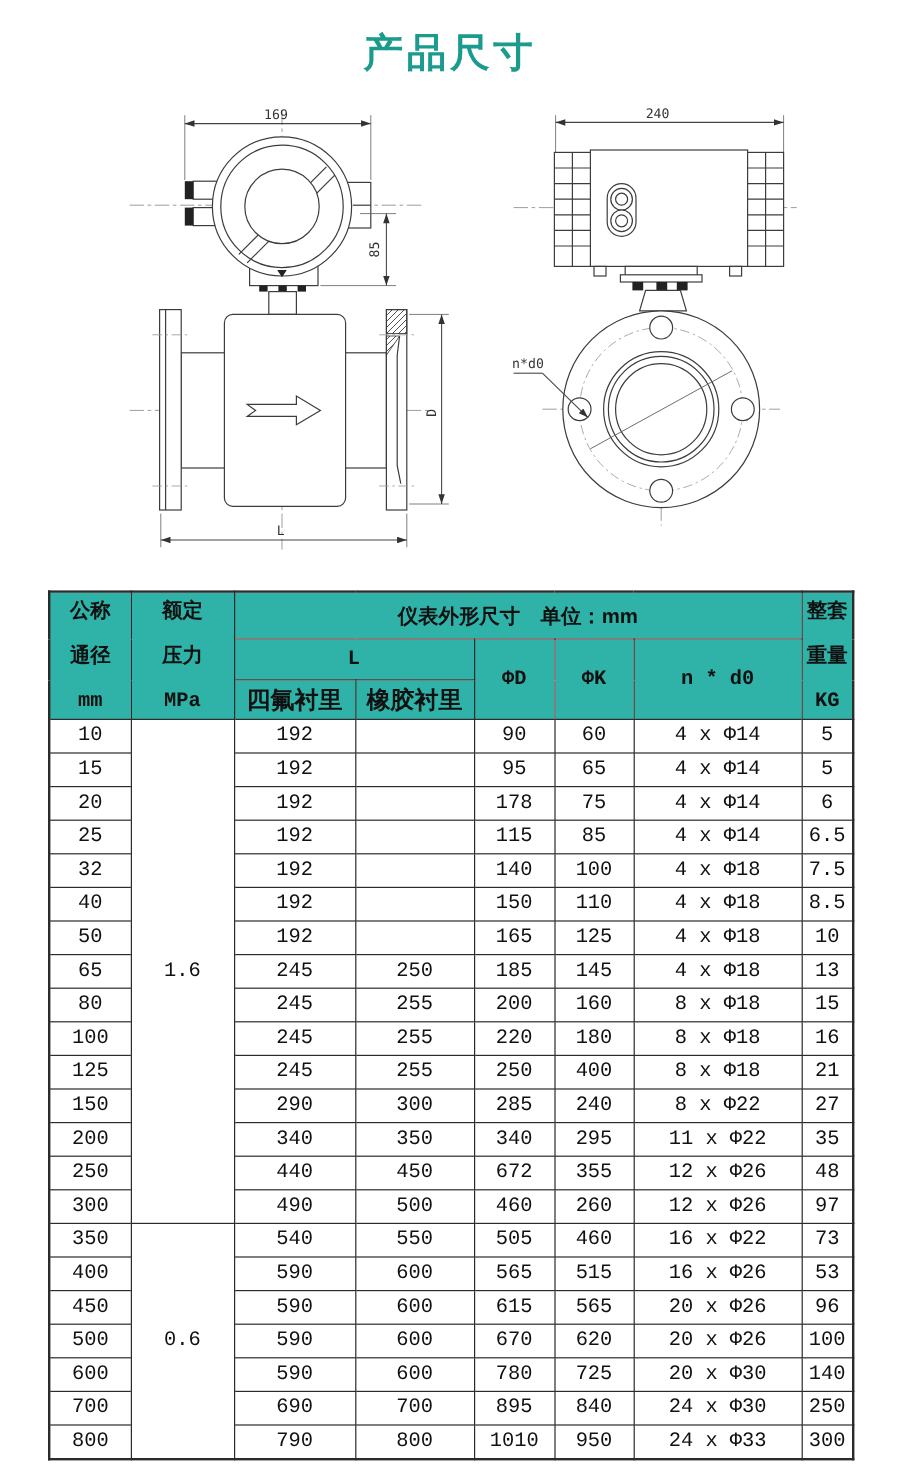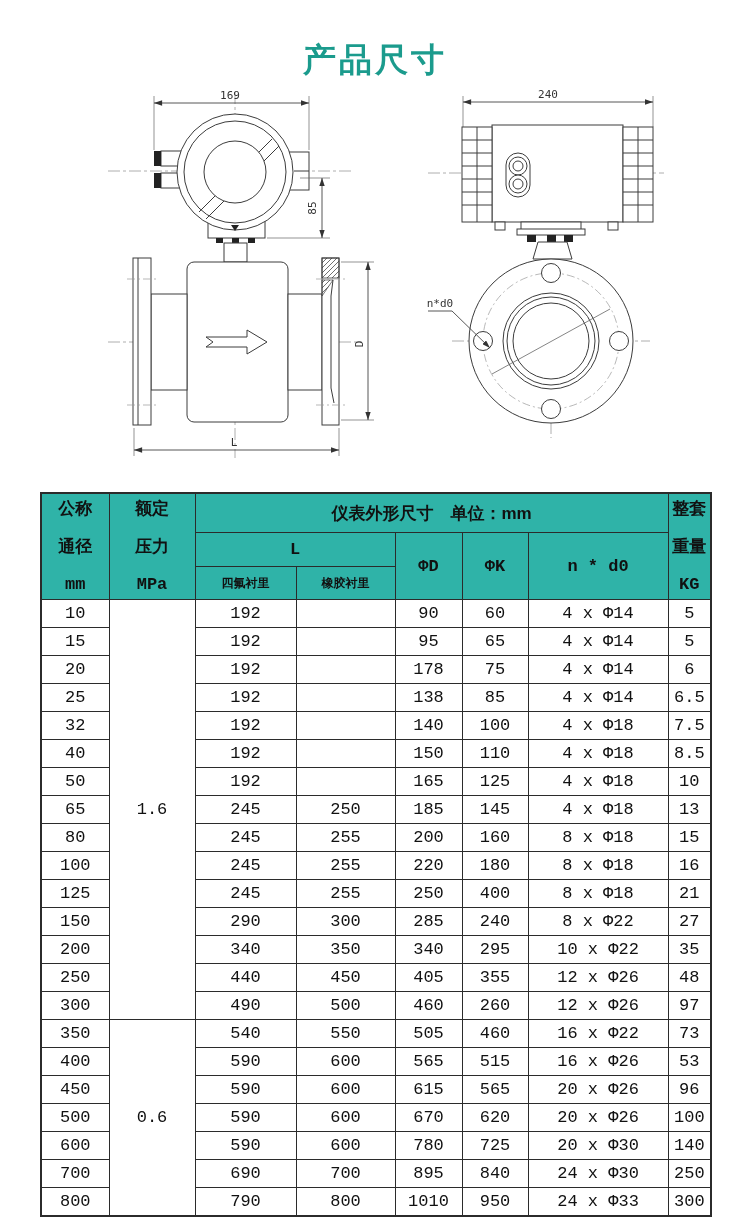--- a/index.html
+++ b/index.html
@@ -1,18 +1,18 @@
 <!DOCTYPE html>
 <html style="--title: #1b9b8d; --table-header-bg: #2fb3a8; --table-border: #2b2b2b; --drawing-stroke: #3c3c3c;"><head>
 <meta charset="utf-8">
 <style>
   html,body{margin:0;padding:0;background:#fff;}
   .page{position:relative;width:750px;height:1226px;background:#fff;overflow:hidden;
         font-family:"Liberation Sans",sans-serif;}
-  .title{position:absolute;top:16px;left:0;width:750px;text-align:center;
+  .title{position:absolute;top:0;left:0;width:750px;text-align:center;
          font-size:33px;font-weight:bold;letter-spacing:3px;color:var(--title,#1b9b8d);}
   .drawings{position:absolute;top:85px;left:0;width:750px;height:410px;}
 
   
   .s{stroke:var(--drawing-stroke,#3c3c3c);fill:none;stroke-width:1;}
   .sw{stroke:var(--drawing-stroke,#3c3c3c);fill:#fff;stroke-width:1;}
   .fk{fill:#222;stroke:none;}
   .cl{stroke:#9a9a9a;fill:none;stroke-width:0.8;stroke-dasharray:12 3 3 3;}
   .bl{stroke:#9a9a9a;fill:none;stroke-width:0.7;stroke-dasharray:8 3 2 3;}
   .dim{stroke:#444;fill:none;stroke-width:0.9;}
@@ -22,21 +22,21 @@
   
   .spec-table{position:absolute;top:492px;left:40px;width:670px;border-collapse:collapse;
               table-layout:fixed;}
   .spec-table th,.spec-table td{border:1px solid var(--table-border,#2b2b2b);
               text-align:center;vertical-align:middle;padding:0;overflow:hidden;}
   .spec-table{border:2px solid var(--table-border,#2b2b2b);}
   .spec-table thead th{background:var(--table-header-bg,#2fb3a8);font-weight:bold;
               font-size:17px;color:#111;}
   .spec-table thead .h1 th{height:38px;}
   .spec-table thead .h2 th{height:33px;}
-  .spec-table thead .h3 th{height:32px;font-size:12px;}
+  .spec-table thead .h3 th{height:32px;font-size:20px;}
   .vstack{display:flex;flex-direction:column;justify-content:space-between;
           height:93px;padding:5px 0;}
   .vstack span{display:block;line-height:1;}
   .spec-table tbody td{font-family:"Liberation Mono","DejaVu Sans Mono",monospace;
           font-size:17px;height:27px;color:#111;}
   .latin-head{font-family:"Liberation Mono","DejaVu Sans Mono",monospace;}
 </style>
 </head>
 <body>
 
@@ -278,21 +278,21 @@
           <td></td>
           <td>178</td>
           <td>75</td>
           <td>4 x Φ14</td>
           <td>6</td>
         </tr>
         <tr>
           <td>25</td>
           <td>192</td>
           <td></td>
-          <td>138</td>
+          <td>115</td>
           <td>85</td>
           <td>4 x Φ14</td>
           <td>6.5</td>
         </tr>
         <tr>
           <td>32</td>
           <td>192</td>
           <td></td>
           <td>140</td>
           <td>100</td>
@@ -361,28 +361,28 @@
           <td>240</td>
           <td>8 x Φ22</td>
           <td>27</td>
         </tr>
         <tr>
           <td>200</td>
           <td>340</td>
           <td>350</td>
           <td>340</td>
           <td>295</td>
-          <td>10 x Φ22</td>
+          <td>11 x Φ22</td>
           <td>35</td>
         </tr>
         <tr>
           <td>250</td>
           <td>440</td>
           <td>450</td>
-          <td>405</td>
+          <td>672</td>
           <td>355</td>
           <td>12 x Φ26</td>
           <td>48</td>
         </tr>
         <tr>
           <td>300</td>
           <td>490</td>
           <td>500</td>
           <td>460</td>
           <td>260</td>

